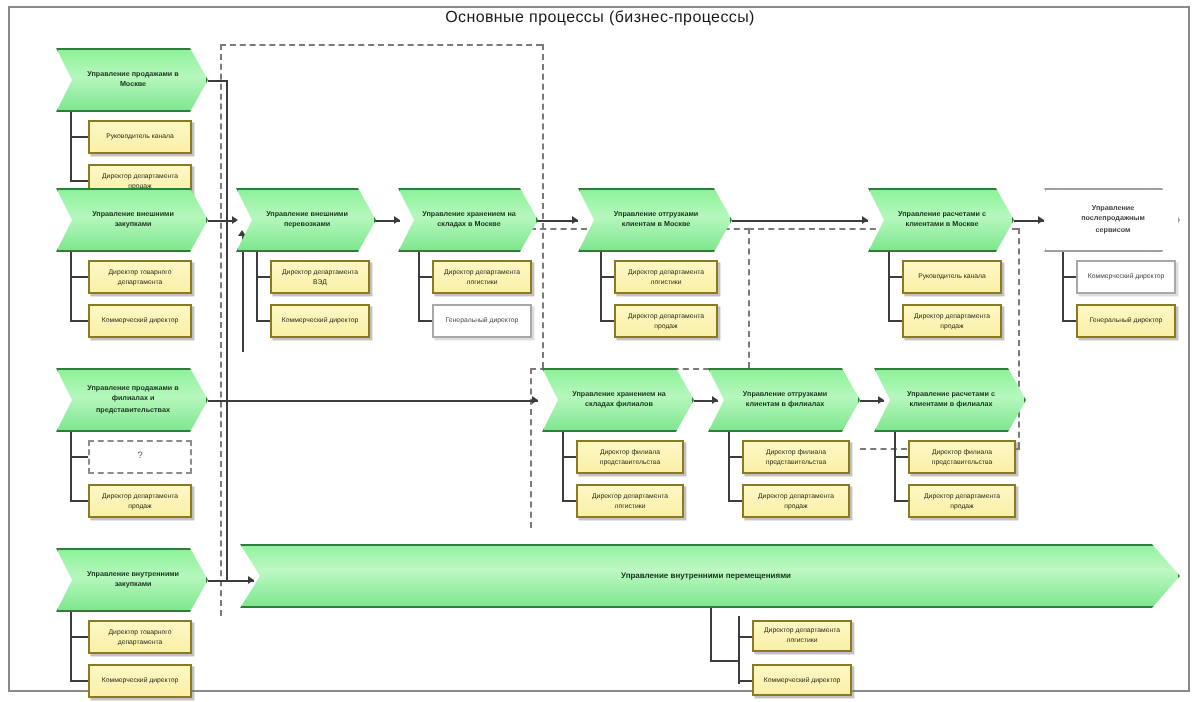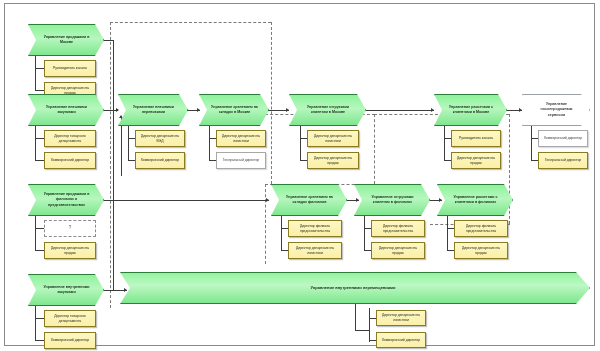--- a/index.html
+++ b/index.html
@@ -112,20 +112,21 @@
     border-bottom:3.6px solid #3c3c3c;
     border-top:0;
   }
 </style>
 </head>
 <body>
 
 <div id="canvas">
   <div class="frame"></div>
 
+  <div class="title">Основные процессы (бизнес-процессы)</div>
 
   <div class="dash h" style="left:110px;top:22px;width:161px;"></div>
   <div class="dash v" style="left:110px;top:22px;height:286px;"></div>
   <div class="dash v" style="left:271px;top:22px;height:162px;"></div>
   <div class="dash h" style="left:265px;top:184px;width:110px;"></div>
   <div class="dash v" style="left:265px;top:184px;height:80px;"></div>
   <div class="dash v" style="left:374px;top:114px;height:70px;"></div>
   <div class="dash h" style="left:265px;top:114px;width:110px;"></div>
   <div class="dash h" style="left:374px;top:114px;width:135px;"></div>
   <div class="dash v" style="left:509px;top:114px;height:110px;"></div>

